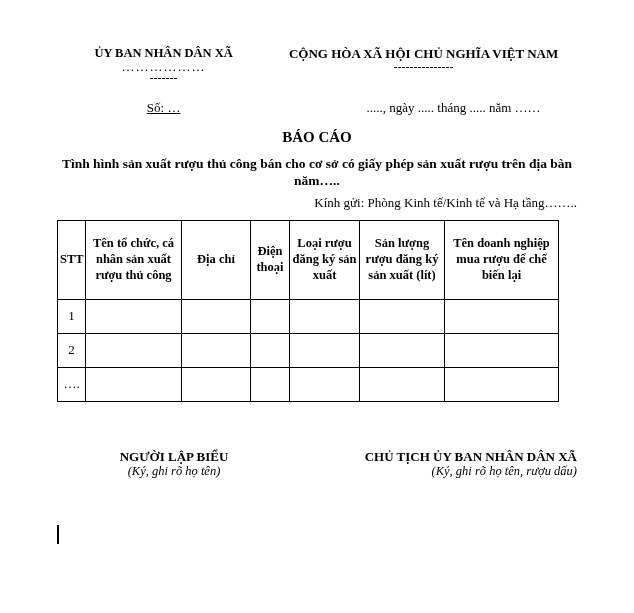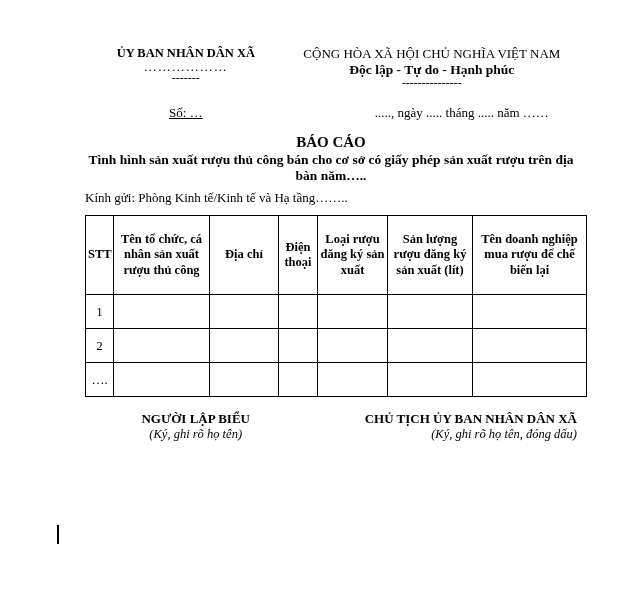--- a/index.html
+++ b/index.html
@@ -9,21 +9,21 @@
   }
   body {
     width: 634px;
     height: 613px;
     position: relative;
     font-family: "Liberation Serif", "DejaVu Serif", serif;
     color: #000000;
     overflow: hidden;
   }
   .doc {
-    padding: 46px 57px 0 85px;
+    padding: 46px 57px 0 57px;
   }
 
   
   .hdr {
     display: flex;
   }
   .hdr-left {
     width: 41%;
     text-align: center;
   }
@@ -40,21 +40,21 @@
   .dots-line {
     font-size: 13px;
     line-height: 1.0;
     letter-spacing: 1px;
   }
   .dash-line {
     font-size: 12px;
     line-height: 0.9;
   }
   .nat-title {
-    font-weight: normal;
+    font-weight: bold;
     font-size: 13px;
     line-height: 1.2;
     white-space: nowrap;
   }
   .nat-motto {
     font-weight: bold;
     font-size: 13.5px;
     line-height: 1.2;
   }
   .num-date-row {
@@ -82,24 +82,24 @@
     text-align: center;
     font-weight: bold;
     font-size: 15px;
     line-height: 1.15;
   }
   .report-subtitle {
     text-align: center;
     font-weight: bold;
     font-size: 13.5px;
     line-height: 1.2;
-    margin-top: 1px;
+    margin-top: 10px;
   }
   .recipient {
-    text-align: left;
+    text-align: right;
     font-size: 13px;
     margin-top: 6px;
   }
 
   
   table.report {
     border-collapse: collapse;
     table-layout: fixed;
     margin-top: 9px;
     width: 501px;
@@ -129,21 +129,21 @@
   }
   .total-label {
     font-weight: bold;
     font-size: 13.5px;
     letter-spacing: 0.5px;
   }
 
   
   .sign-row {
     display: flex;
-    margin-top: 14px;
+    margin-top: 47px;
   }
   .sign-left {
     width: 45%;
     text-align: center;
   }
   .sign-right {
     width: 55%;
     text-align: right;
   }
   .sign-title {
@@ -174,21 +174,20 @@
 <div class="doc">
 
   <div class="hdr">
     <div class="hdr-left">
       <div class="org-name">ỦY BAN NHÂN DÂN XÃ</div>
       <div class="dots-line">………………</div>
       <div class="dash-line">-------</div>
     </div>
     <div class="hdr-right">
       <div class="nat-title">CỘNG HÒA XÃ HỘI CHỦ NGHĨA VIỆT NAM</div>
-      <div class="nat-motto">Độc lập - Tự do - Hạnh phúc</div>
       <div class="dash-line">---------------</div>
     </div>
   </div>
 
   <div class="num-date-row">
     <div class="doc-number">Số: …</div>
     <div class="date-line">....., ngày ..... tháng ..... năm ……</div>
   </div>
 
   <div class="report-title">BÁO CÁO</div>
@@ -245,19 +244,19 @@
   </tbody>
     </table>
 
   <div class="sign-row">
     <div class="sign-left">
       <div class="sign-title">NGƯỜI LẬP BIỂU</div>
       <div class="sign-note">(Ký, ghi rõ họ tên)</div>
     </div>
     <div class="sign-right">
       <div class="sign-title">CHỦ TỊCH ỦY BAN NHÂN DÂN XÃ</div>
-      <div class="sign-note">(Ký, ghi rõ họ tên, đóng dấu)</div>
+      <div class="sign-note">(Ký, ghi rõ họ tên, rượu dấu)</div>
     </div>
   </div>
 
 </div>
 
 <div class="caret"></div>
 
 </body></html>

